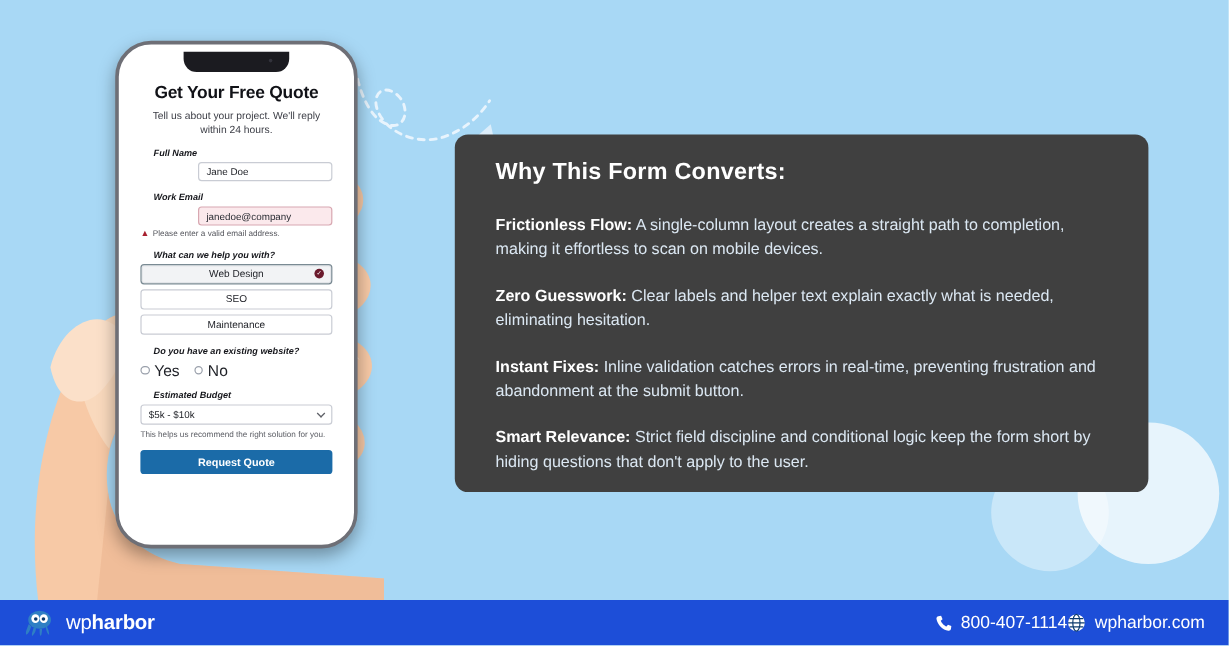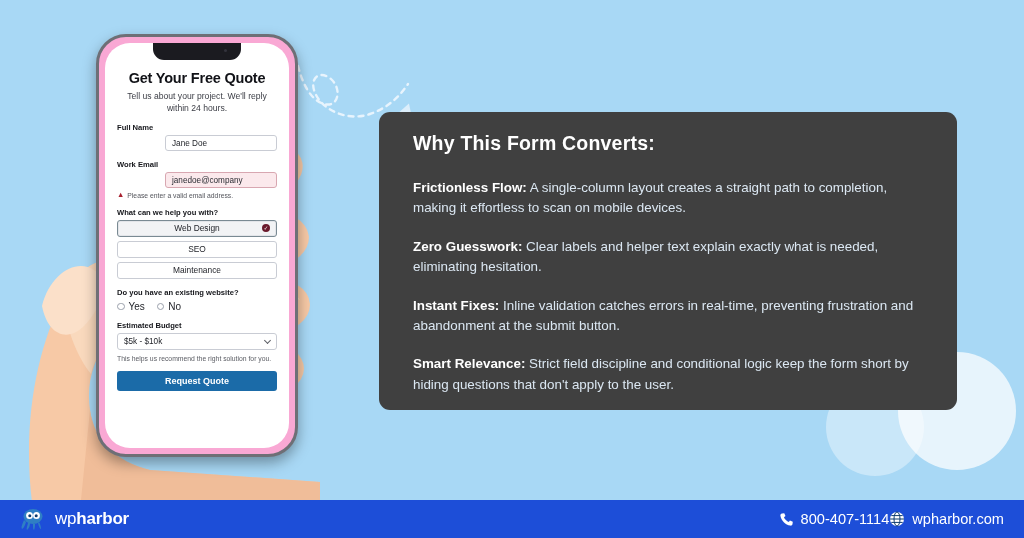--- a/index.html
+++ b/index.html
@@ -59,21 +59,21 @@
   }
   .bullet b { color: #ffffff; font-weight: bold; }
 
   
   #hand { position: absolute; left: 20px; top: 110px; width: 330px; height: 400px; }
 
   
   #phone {
     position: absolute; left: 96px; top: 34px;
     width: 202px; height: 423px;
-    background: #f9a8d4;
+    background: #ffffff;
     border-radius: 30px;
     border: 3px solid #6e6f76;
     box-shadow: 0 6px 14px rgba(0,0,0,.35);
   }
   #phone-inner {
     position: absolute; left: 6px; top: 6px;
     width: 184px; height: 405px;
     background: #ffffff;
     border-radius: 25px;
     overflow: hidden;
@@ -96,21 +96,22 @@
   #form-title {
     text-align: center; font-size: 14.5px; font-weight: bold;
     color: #111217; letter-spacing: -.2px;
   }
   #form-sub {
     text-align: center; font-size: 8.6px; color: #3b3d45;
     line-height: 1.42; margin-top: 4px;
   }
   .fld-label {
     font-size: 7.6px; font-weight: bold; color: #15161b;
-    margin: 9px 0 3px 0;
+    margin: 9px 0 3px 11px;
+    font-style: italic;
   }
   .fld-input {
     height: 16px; border: 1px solid #c9ccd4; border-radius: 3px;
     background: #fff; font-size: 8.2px; color: #1d1f25;
     display: flex; align-items: center; padding: 0 6px; margin-left: 48px;
   }
   .fld-input.error {
     border-color: #d8a7b1; background: #fbe9ec; color: #2a2c33;
   }
   #email-error {
@@ -131,21 +132,21 @@
     box-shadow: inset 0 0 0 1px #e3e5e9;
   }
   .choice .check {
     position: absolute; right: 6px; top: 50%; transform: translateY(-50%);
     width: 8px; height: 8px; border-radius: 50%;
     background: #6b1a2c; color: #fff;
     font-size: 5.4px; line-height: 8px; text-align: center;
   }
 
   #radio-row { display: flex; align-items: center; gap: 12px; margin-top: 4px; }
-  .radio-opt { display: flex; align-items: center; gap: 4px; font-size: 10px; color: #1d1f25; text-align: center; }
+  .radio-opt { display: flex; align-items: center; gap: 4px; font-size: 13px; color: #1d1f25; text-align: center; }
   .radio-dot {
     width: 7.5px; height: 7.5px; border-radius: 50%;
     border: 1px solid #9aa0ab; background: #fff;
   }
 
   #select-field {
     position: relative;
     height: 17px; border: 1px solid #c9ccd4; border-radius: 3px;
     background: #fff; display: flex; align-items: center;
     padding: 0 6px; font-size: 8.2px; color: #1d1f25;

